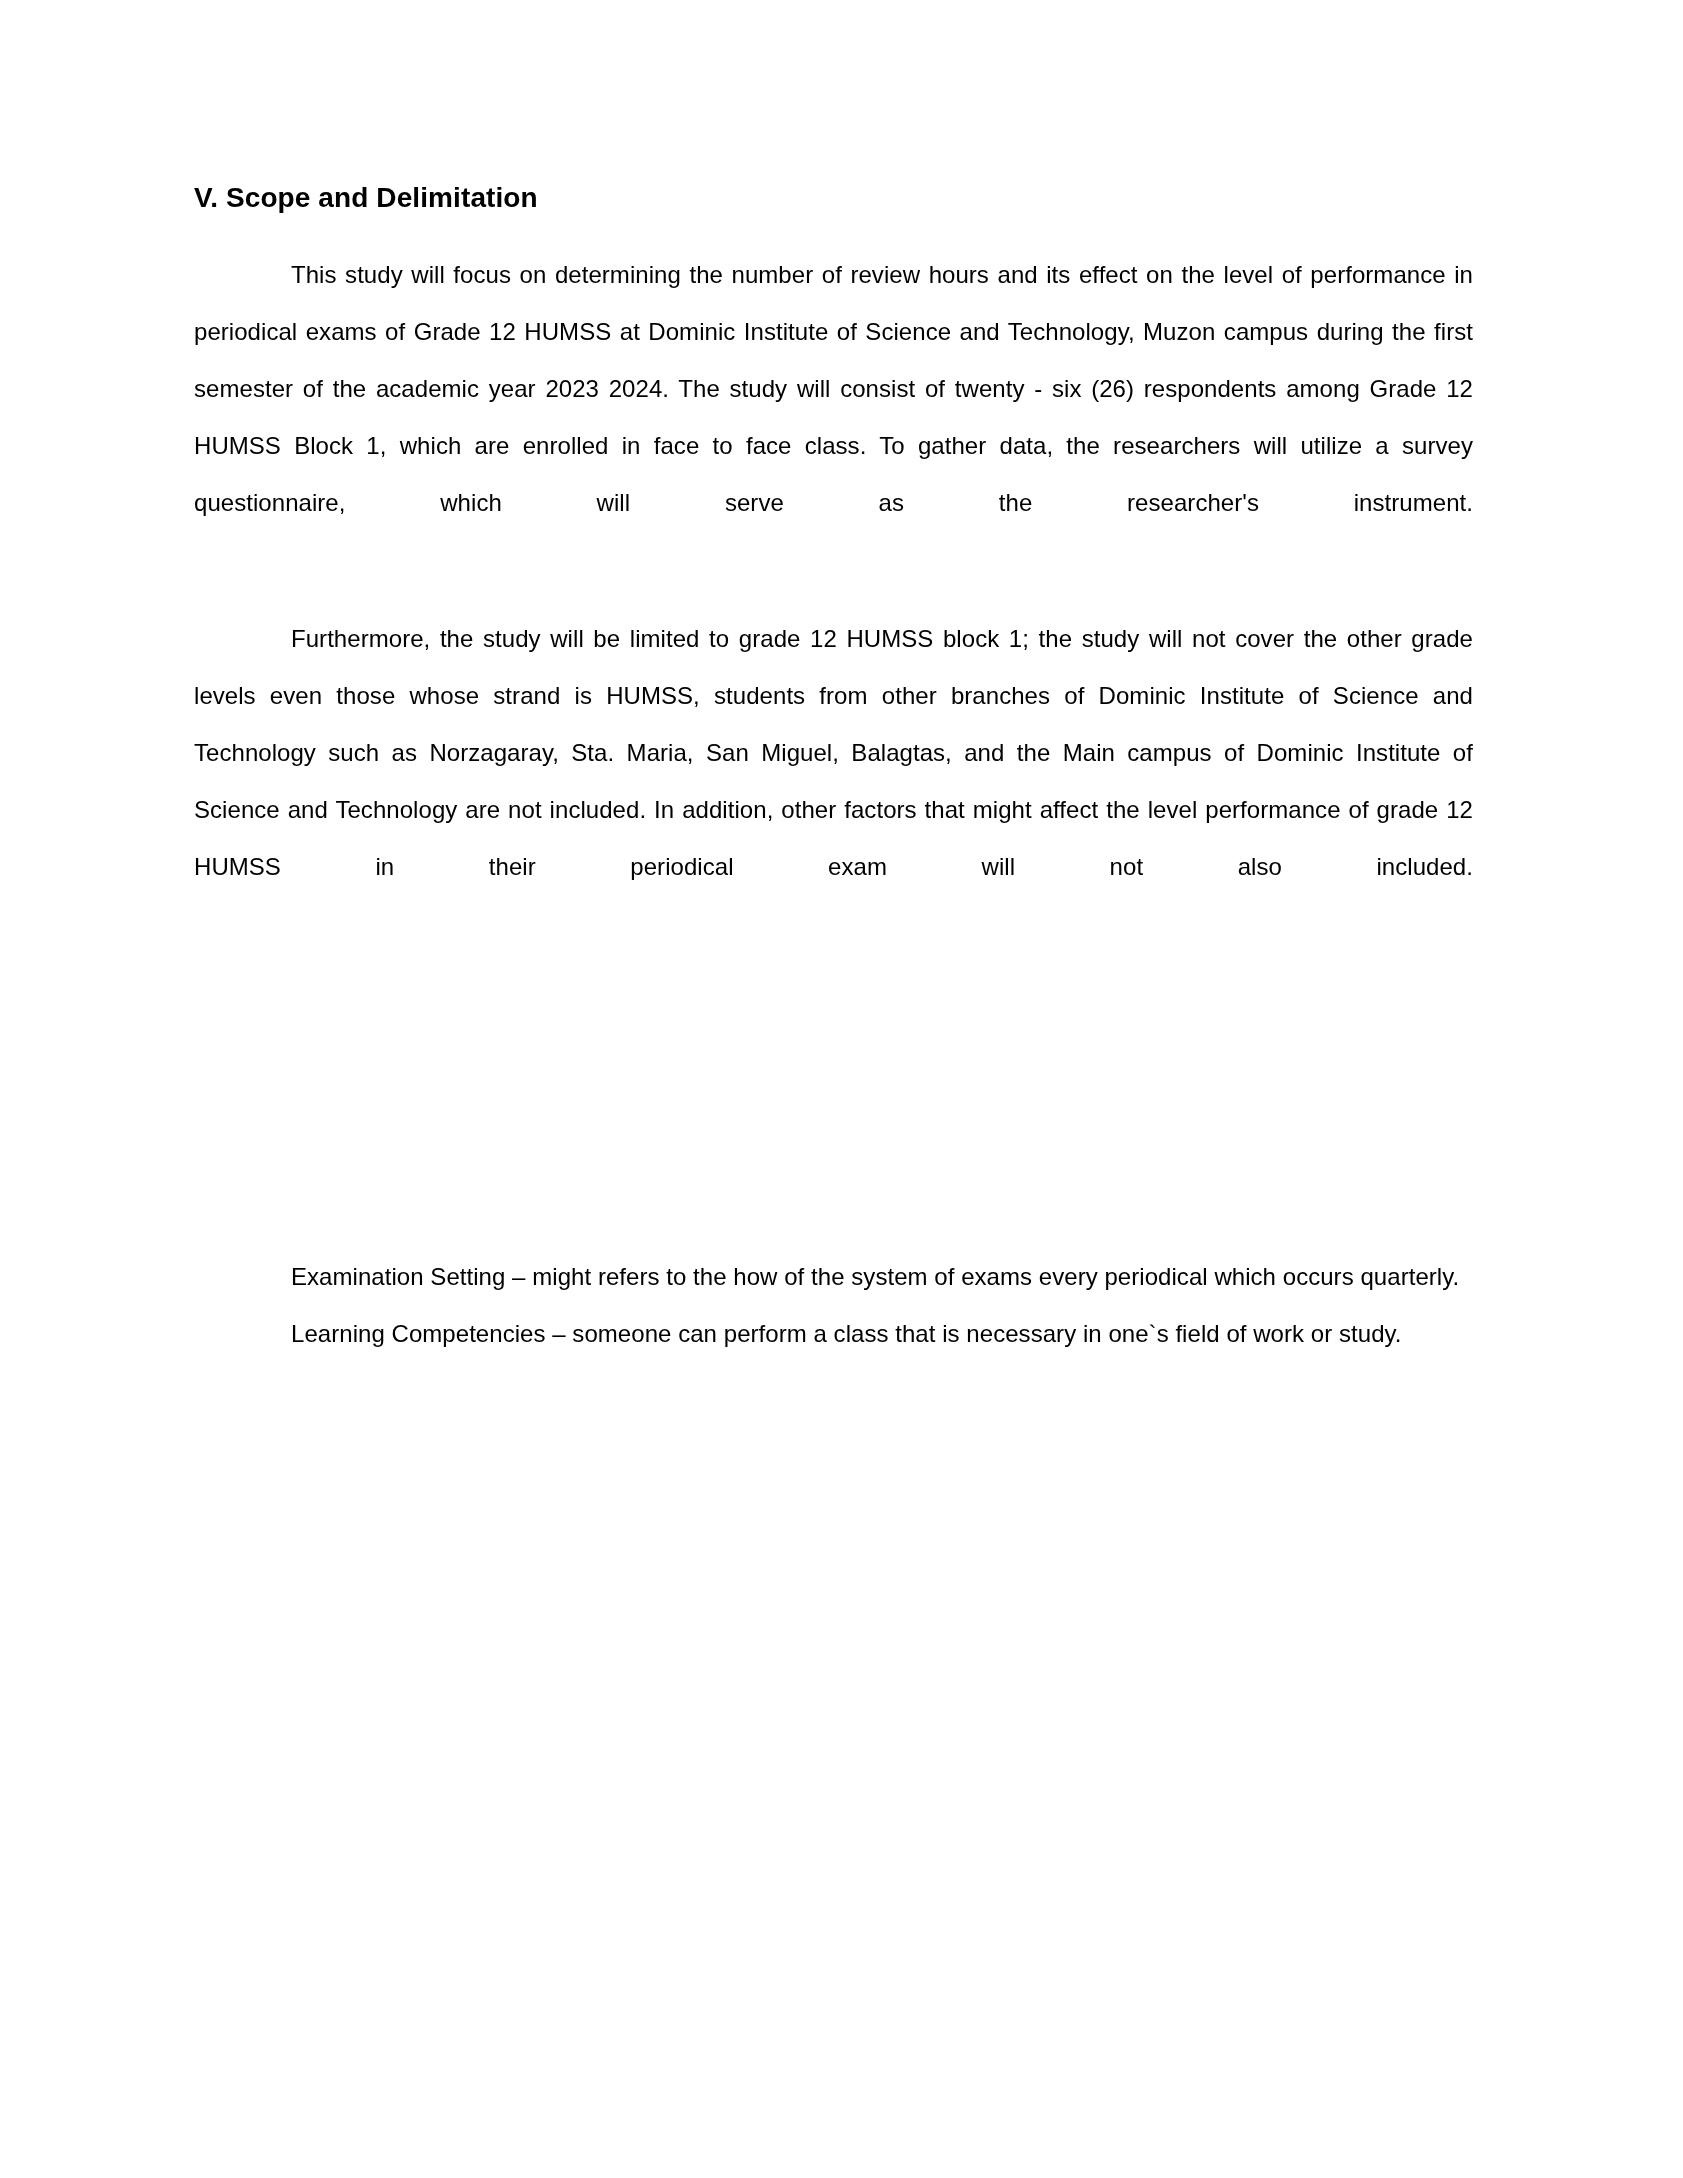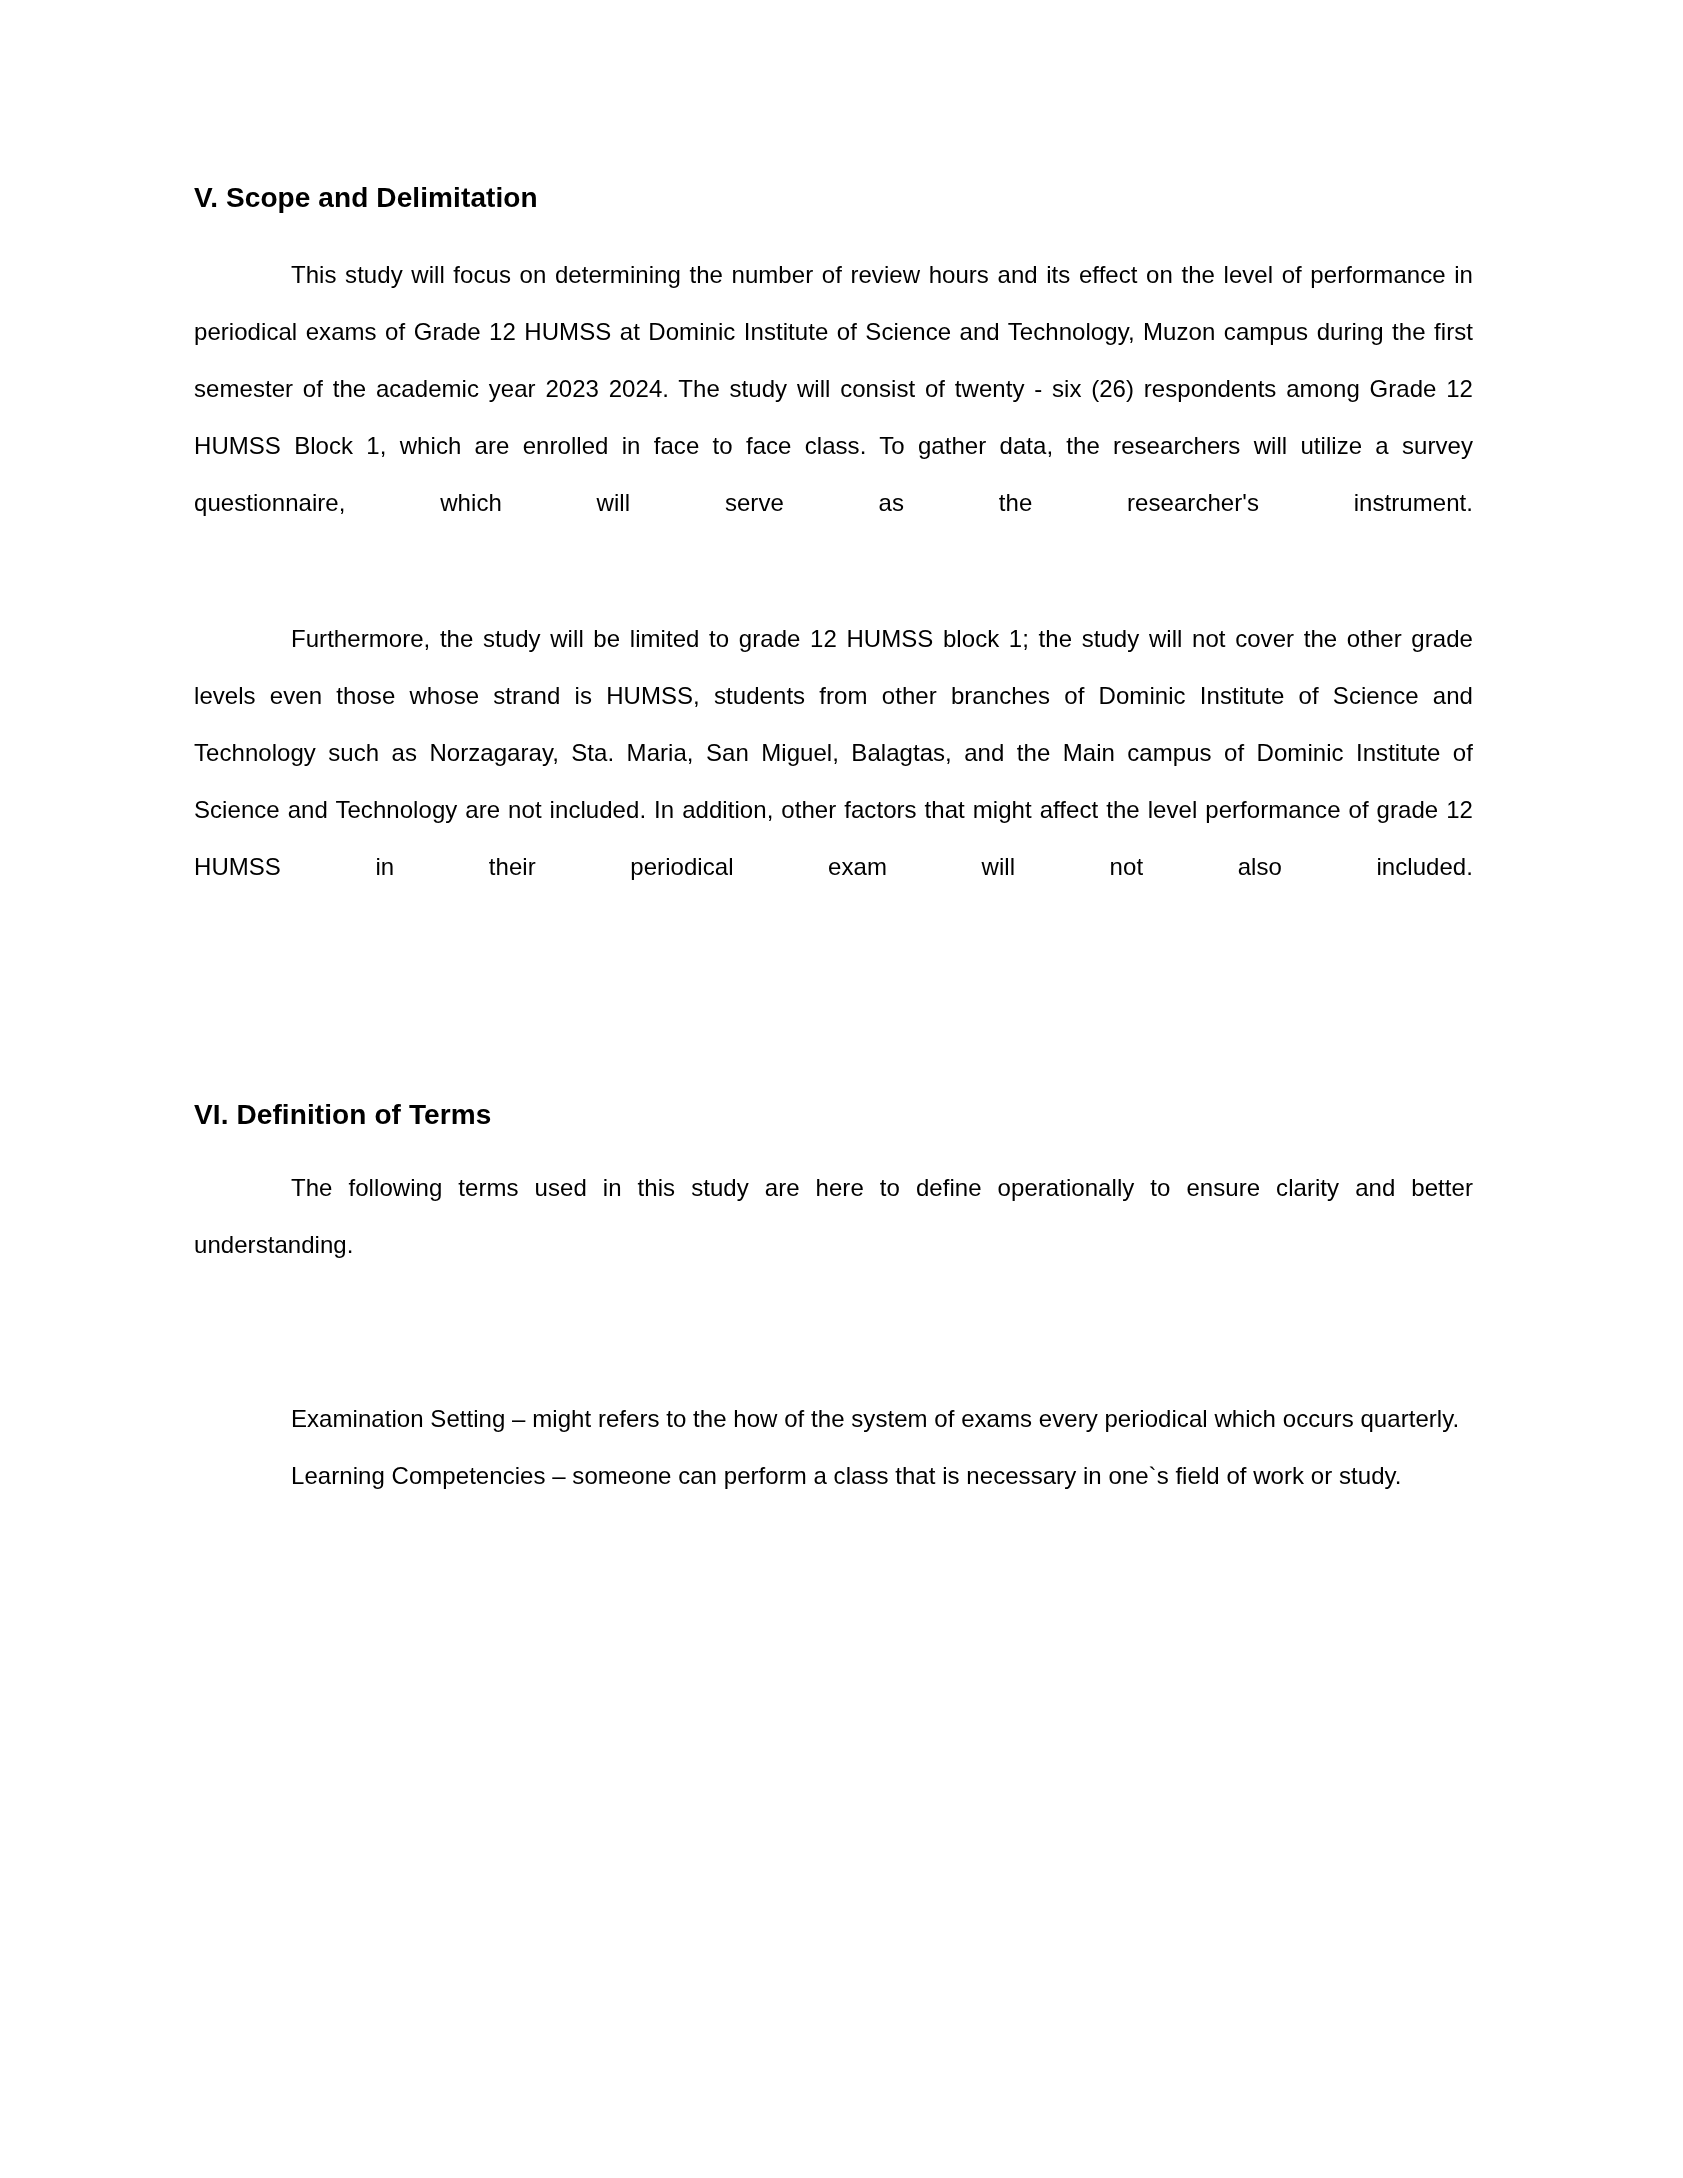--- a/index.html
+++ b/index.html
@@ -70,25 +70,23 @@
     <div class="spacer-1"></div>
 
     <p class="para">This study will focus on determining the number of review hours and its effect on the level of performance in periodical exams of Grade 12 HUMSS at Dominic Institute of Science and Technology, Muzon campus during the first semester of the academic year 2023 2024. The study will consist of twenty - six (26) respondents among Grade 12 HUMSS Block 1, which are enrolled in face to face class. To gather data, the researchers will utilize a survey questionnaire, which will serve as the researcher's instrument.</p>
 
     <div class="spacer-2"></div>
 
     <p class="para">Furthermore, the study will be limited to grade 12 HUMSS block 1; the study will not cover the other grade levels even those whose strand is HUMSS, students from other branches of Dominic Institute of Science and Technology such as Norzagaray, Sta. Maria, San Miguel, Balagtas, and the Main campus of Dominic Institute of Science and Technology are not included. In addition, other factors that might affect the level performance of grade 12 HUMSS in their periodical exam will not also included.</p>
 
     <div class="spacer-heading-gap"></div>
 
-    <h2 class="heading">VI. Definition of Terms</h2>
 
     <div class="spacer-after-heading"></div>
 
-    <p class="para nostretch">The following terms used in this study are here to define operationally to ensure clarity and better understanding.</p>
 
     <div class="spacer-defs"></div>
 
 
     <p class="para nostretch">Examination Setting – might refers to the how of the system of exams every periodical which occurs quarterly.</p>
 
     <p class="para nostretch">Learning Competencies – someone can perform a class that is necessary in one`s field of work or study.</p>
 
   </div>
 </div>

